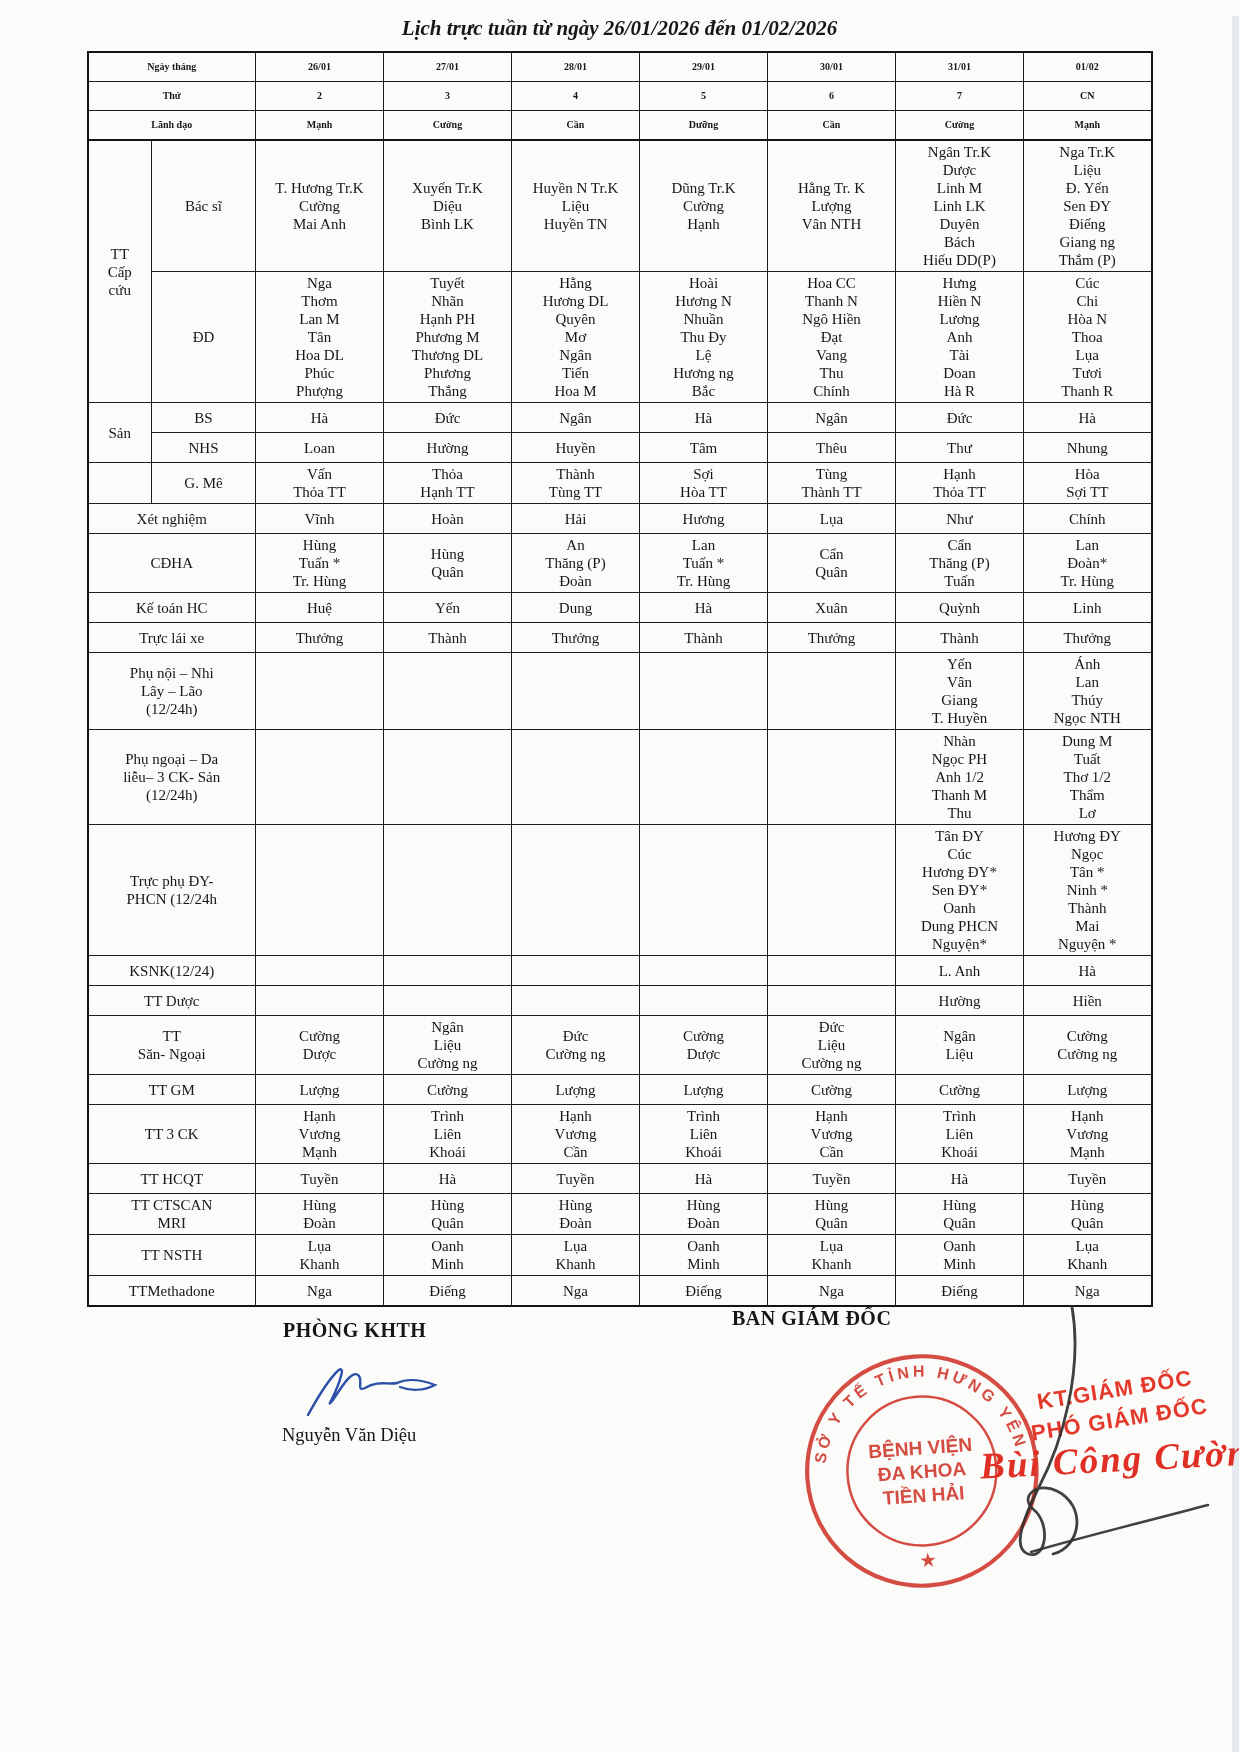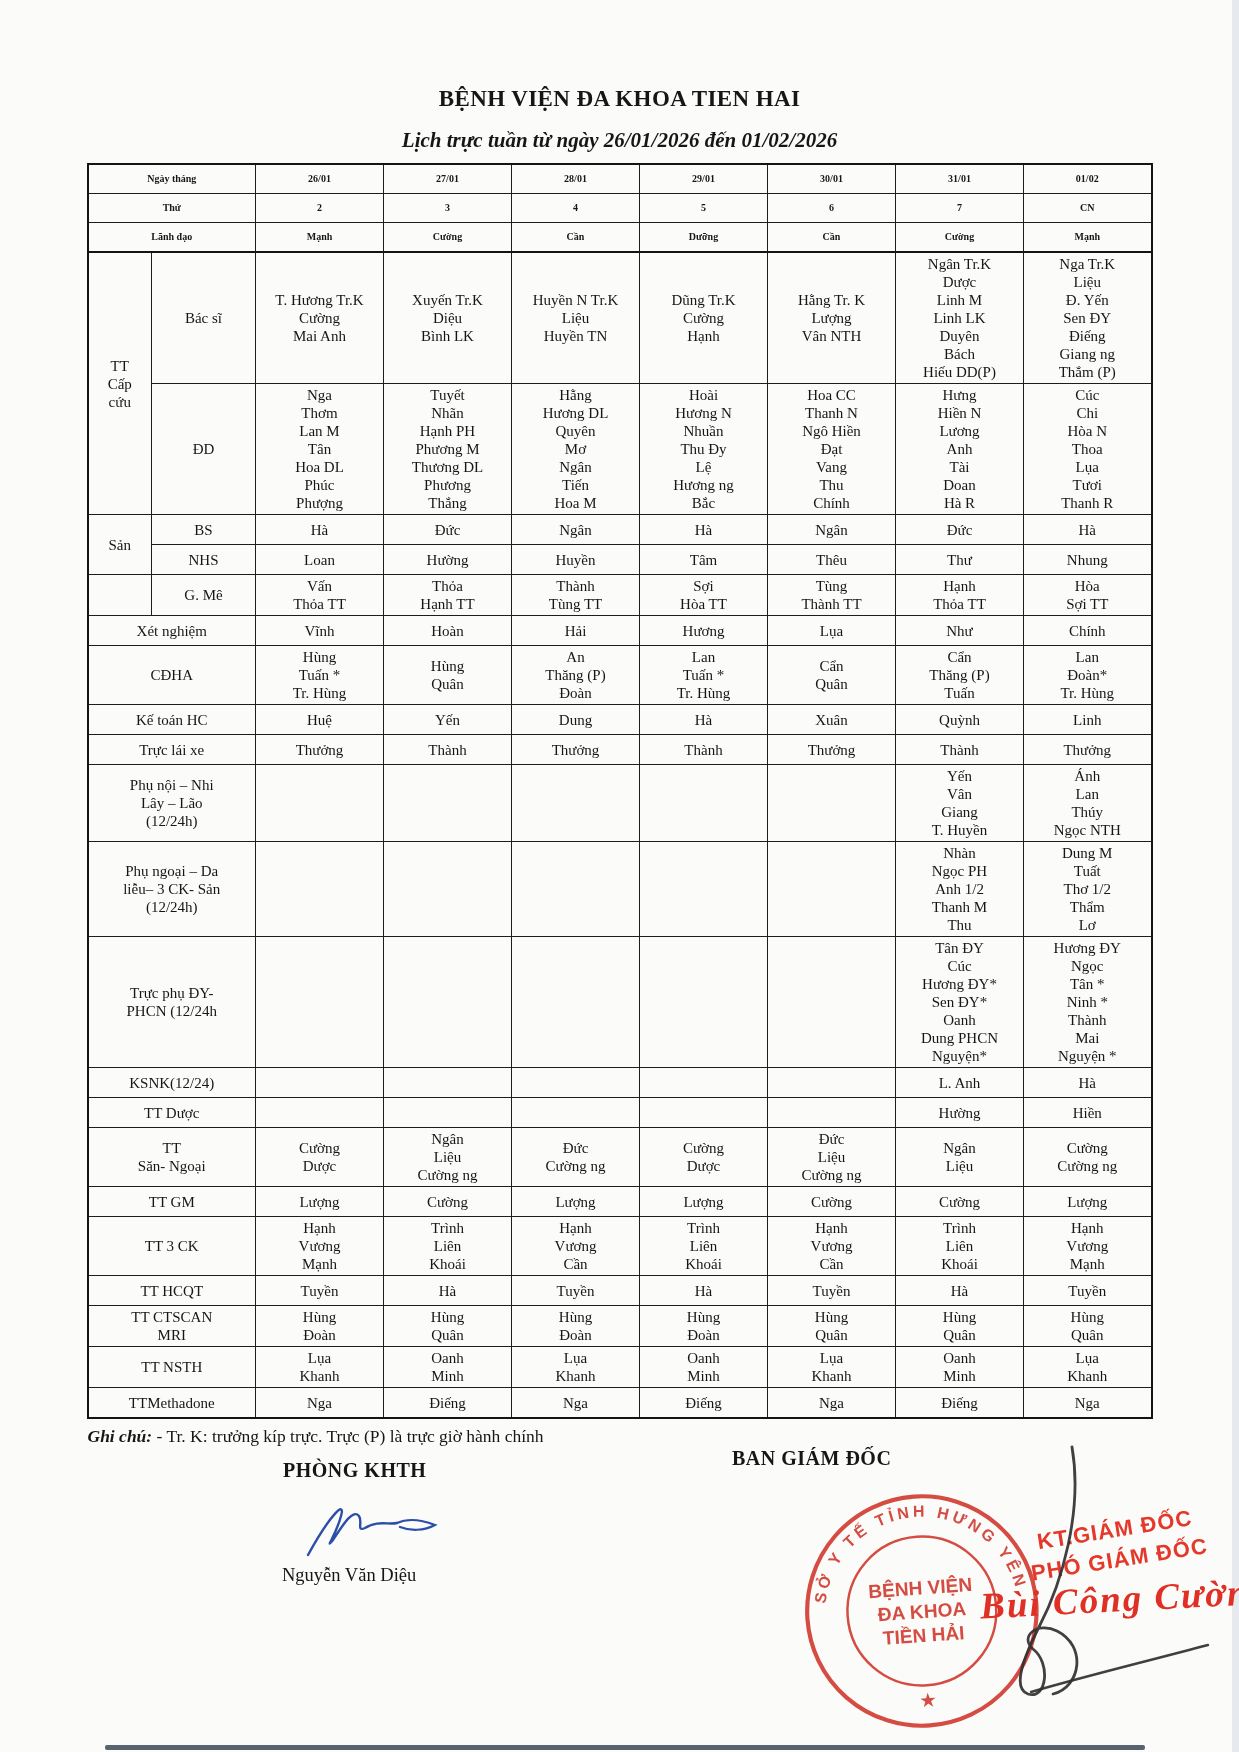--- a/index.html
+++ b/index.html
@@ -78,21 +78,20 @@
   .scan-right-edge{
     position:absolute;right:0;top:0;width:7px;height:1752px;
     background:#dde2ea;opacity:.7;
   }
 </style>
 </head>
 <body>
 
 <div class="page">
 
-  <div class="title">BỆNH VIỆN ĐA KHOA TIEN HAI</div>
   <div class="subtitle">Lịch trực tuần từ ngày 26/01/2026 đến 01/02/2026</div>
 
   <table class="sched">
     <colgroup>
       <col style="width:64px">
         <col style="width:104px">
       <col style="width:128px">
         <col style="width:128px">
         <col style="width:128px">
       <col style="width:128px">
@@ -497,23 +496,20 @@
           <td class="duty">Điếng</td>
           <td class="duty">Nga</td>
           <td class="duty">Điếng</td>
           <td class="duty">Nga</td>
           <td class="duty">Điếng</td>
           <td class="duty">Nga</td>
         </tr>
       </tbody>
   </table>
 
-  <div class="note">
-    <span class="np">Ghi chú:</span><span> - Tr. K: trưởng kíp trực. Trực (P) là trực giờ hành chính</span>
-  </div>
 
   <div class="footer">
     <div class="khth-title">PHÒNG KHTH</div>
     <div class="board-title">BAN GIÁM ĐỐC</div>
 
     <svg class="khth-sig" width="145" height="72" viewBox="0 0 145 72">
       <path d="M 8 60 C 30 20, 46 4, 41 21 C 36 40, 24 56, 33 45 C 44 28, 53 14, 59 21 C 63 27, 56 37, 65 33 C 78 25, 88 30, 97 28" fill="none" stroke="#2b4fa8" stroke-width="2.4" stroke-linecap="round"></path>
       <path d="M 97 28 C 108 23, 122 25, 135 30 C 124 36, 110 36, 100 32" fill="none" stroke="#2b4fa8" stroke-width="2.2" stroke-linecap="round"></path>
     </svg>
     <div class="khth-name">Nguyễn Văn Diệu</div>

